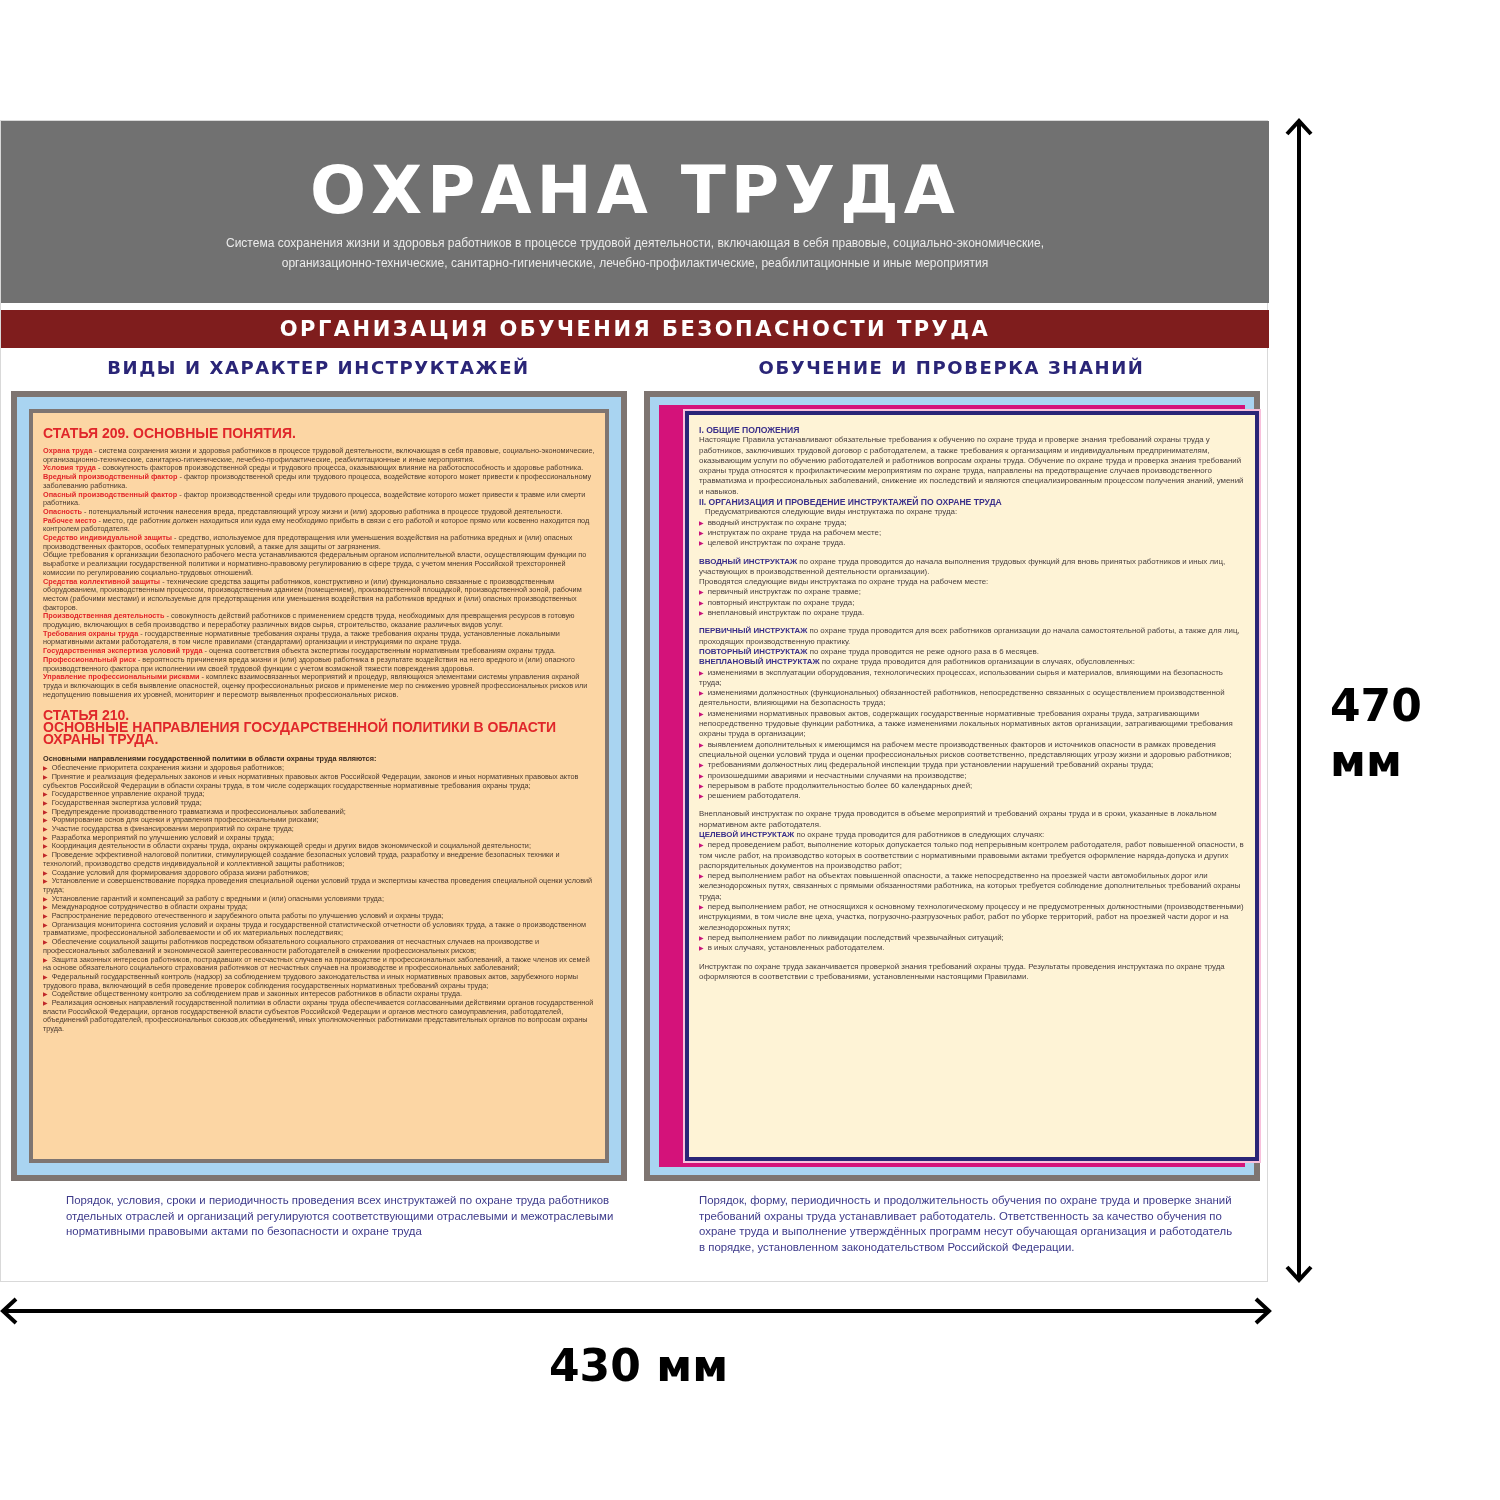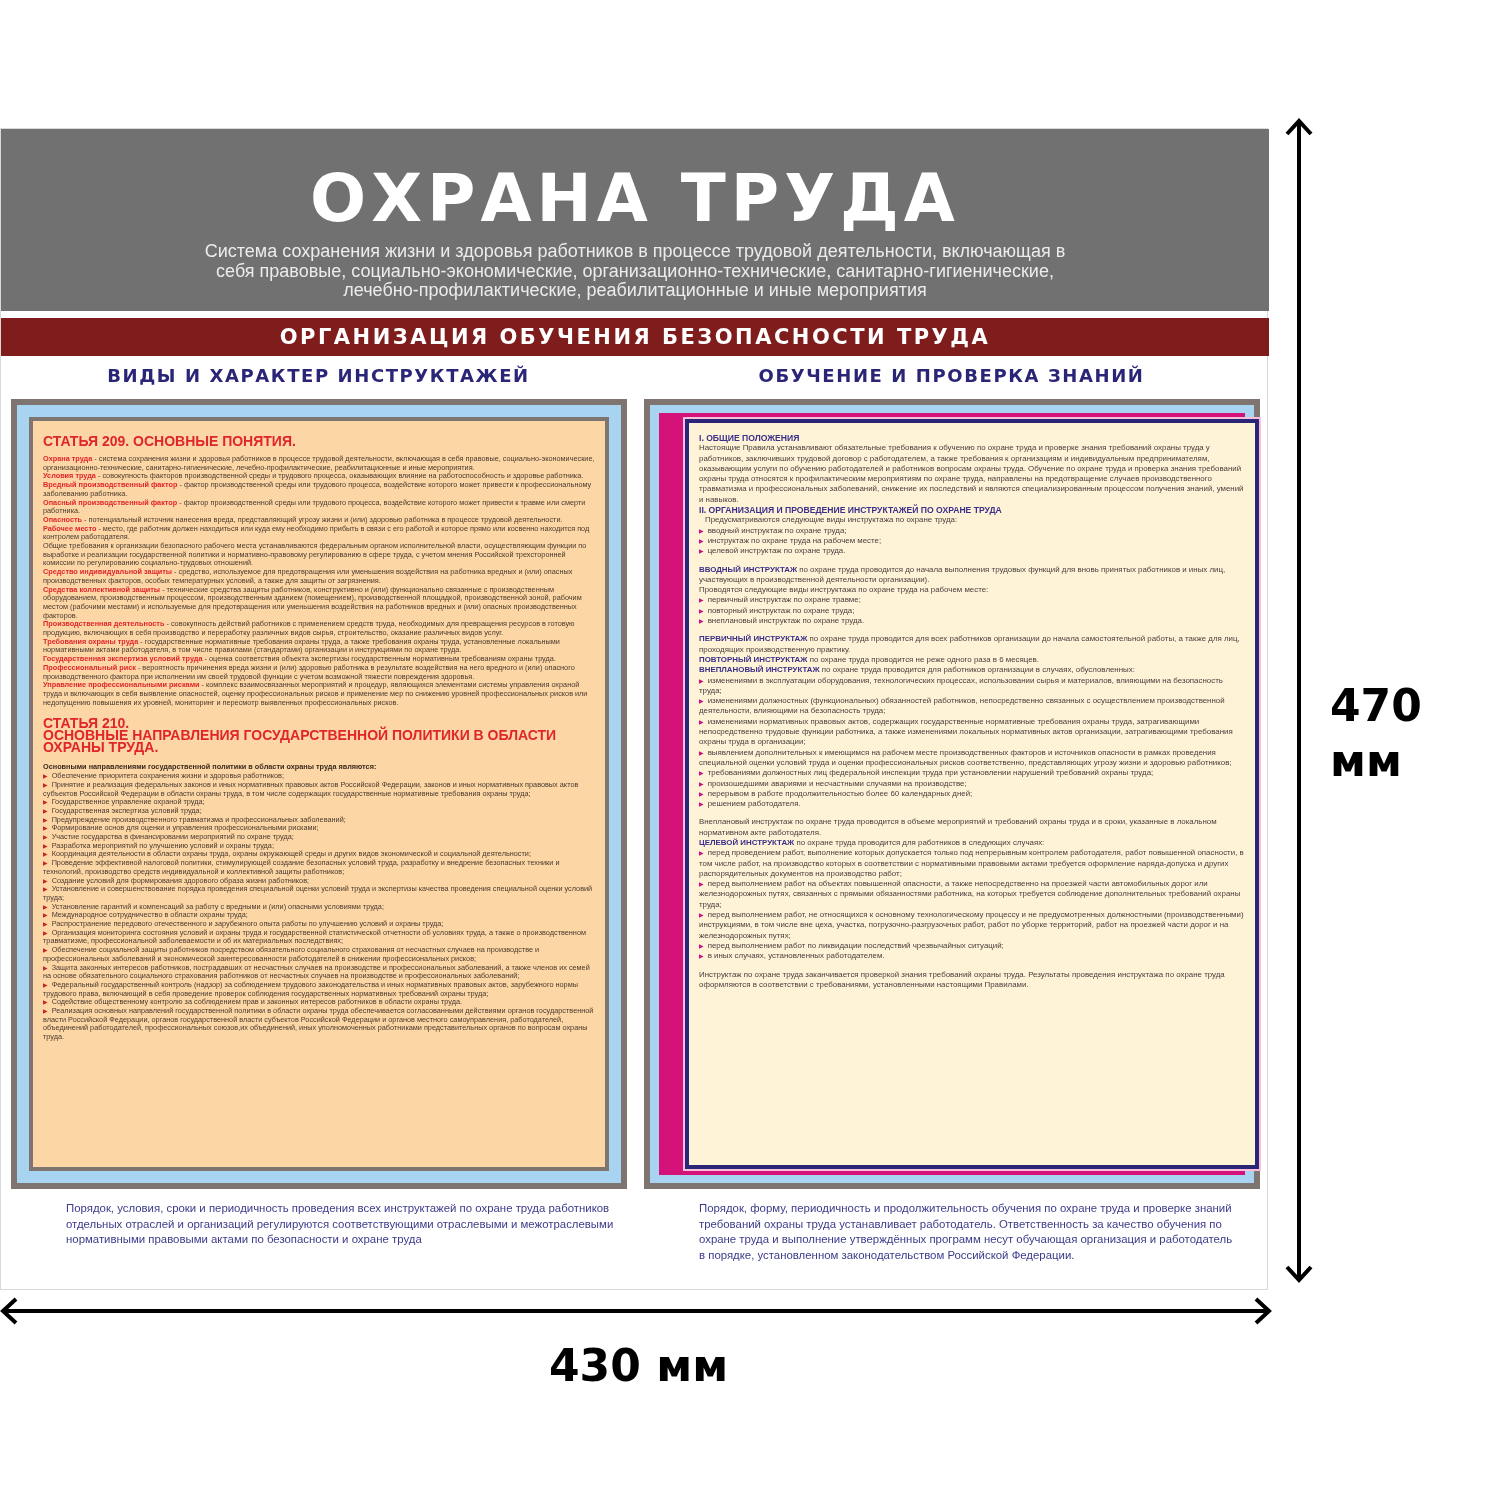--- a/index.html
+++ b/index.html
@@ -1,20 +1,20 @@
 <!DOCTYPE html>
 <html><head>
 <meta charset="utf-8">
 <style>
   html, body { margin:0; padding:0; background:#ffffff; }
   body { width:1500px; height:1500px; position:relative; overflow:hidden; font-family:"Liberation Sans", sans-serif; }
-  .poster { position:absolute; left:0; top:128px; width:1268px; height:1162px; background:#fff; border:1px solid #d9d9d9; box-sizing:border-box; }
+  .poster { position:absolute; left:0; top:120px; width:1268px; height:1162px; background:#fff; border:1px solid #d9d9d9; box-sizing:border-box; }
   .hdr { position:absolute; left:0; top:0; width:1268px; height:182px; background:#717171; box-sizing:border-box; }
   .hdr-title { position:absolute; left:0; right:0; top:30px; text-align:center; color:#fff; font-family:"DejaVu Sans", sans-serif; font-weight:bold; font-size:66px; letter-spacing:5px; line-height:80px; }
-  .hdr-sub { position:absolute; left:190px; right:190px; top:113px; text-align:center; color:#ececec; font-size:18px; line-height:19.5px; }
+  .hdr-sub { position:absolute; left:190px; right:190px; top:113px; text-align:center; color:#ececec; font-size:12px; line-height:19.5px; }
   .band { position:absolute; left:0; top:189px; width:1268px; height:38px; background:#7f1d1d; }
   .band-title { position:absolute; left:0; right:0; top:0; line-height:38px; text-align:center; color:#fff; font-family:"DejaVu Sans", sans-serif; font-weight:bold; font-size:21px; letter-spacing:2.5px; }
   .col-title { position:absolute; top:235px; line-height:24px; color:#2a2577; font-family:"DejaVu Sans", sans-serif; font-weight:bold; font-size:18px; letter-spacing:1.6px; text-align:center; }
   .col-title.left { left:10px; width:615px; }
   .col-title.right { left:643px; width:615px; }
 
   
   .lp-outer { position:absolute; left:10px; top:270px; width:616px; height:790px; background:#7e7571; padding:6px; box-sizing:border-box; }
   .lp-blue { width:100%; height:100%; background:#a9d4f1; padding:12px; box-sizing:border-box; }
   .lp-frame { width:100%; height:100%; background:#7e7571; padding:4px; box-sizing:border-box; }
@@ -69,22 +69,22 @@
       <div class="lp-frame">
         <div class="lp-inner">
           <div class="red-h">СТАТЬЯ 209. ОСНОВНЫЕ ПОНЯТИЯ.</div>
           <div id="defs">
               <p><span class="term">Охрана труда</span><span> - система сохранения жизни и здоровья работников в процессе трудовой деятельности, включающая в себя правовые, социально-экономические, организационно-технические, санитарно-гигиенические, лечебно-профилактические, реабилитационные и иные мероприятия.</span></p>
               <p><span class="term">Условия труда</span><span> - совокупность факторов производственной среды и трудового процесса, оказывающих влияние на работоспособность и здоровье работника.</span></p>
               <p><span class="term">Вредный производственный фактор</span><span> - фактор производственной среды или трудового процесса, воздействие которого может привести к профессиональному заболеванию работника.</span></p>
               <p><span class="term">Опасный производственный фактор</span><span> - фактор производственной среды или трудового процесса, воздействие которого может привести к травме или смерти работника.</span></p>
               <p><span class="term">Опасность</span><span> - потенциальный источник нанесения вреда, представляющий угрозу жизни и (или) здоровью работника в процессе трудовой деятельности.</span></p>
               <p><span class="term">Рабочее место</span><span> - место, где работник должен находиться или куда ему необходимо прибыть в связи с его работой и которое прямо или косвенно находится под контролем работодателя.</span></p>
+              <p><span class="term">Средство индивидуальной защиты</span><span> - средство, используемое для предотвращения или уменьшения воздействия на работника вредных и (или) опасных производственных факторов, особых температурных условий, а также для защиты от загрязнения.</span></p>
               <p><span>Общие требования к организации безопасного рабочего места устанавливаются федеральным органом исполнительной власти, осуществляющим функции по выработке и реализации государственной политики и нормативно-правовому регулированию в сфере труда, с учетом мнения Российской трехсторонней комиссии по регулированию социально-трудовых отношений.</span></p>
-              <p><span class="term">Средство индивидуальной защиты</span><span> - средство, используемое для предотвращения или уменьшения воздействия на работника вредных и (или) опасных производственных факторов, особых температурных условий, а также для защиты от загрязнения.</span></p>
               <p><span class="term">Средства коллективной защиты</span><span> - технические средства защиты работников, конструктивно и (или) функционально связанные с производственным оборудованием, производственным процессом, производственным зданием (помещением), производственной площадкой, производственной зоной, рабочим местом (рабочими местами) и используемые для предотвращения или уменьшения воздействия на работников вредных и (или) опасных производственных факторов.</span></p>
               <p><span class="term">Производственная деятельность</span><span> - совокупность действий работников с применением средств труда, необходимых для превращения ресурсов в готовую продукцию, включающих в себя производство и переработку различных видов сырья, строительство, оказание различных видов услуг.</span></p>
               <p><span class="term">Требования охраны труда</span><span> - государственные нормативные требования охраны труда, а также требования охраны труда, установленные локальными нормативными актами работодателя, в том числе правилами (стандартами) организации и инструкциями по охране труда.</span></p>
               <p><span class="term">Государственная экспертиза условий труда</span><span> - оценка соответствия объекта экспертизы государственным нормативным требованиям охраны труда.</span></p>
               <p><span class="term">Профессиональный риск</span><span> - вероятность причинения вреда жизни и (или) здоровью работника в результате воздействия на него вредного и (или) опасного производственного фактора при исполнении им своей трудовой функции с учетом возможной тяжести повреждения здоровья.</span></p>
               <p><span class="term">Управление профессиональными рисками</span><span> - комплекс взаимосвязанных мероприятий и процедур, являющихся элементами системы управления охраной труда и включающих в себя выявление опасностей, оценку профессиональных рисков и применение мер по снижению уровней профессиональных рисков или недопущению повышения их уровней, мониторинг и пересмотр выявленных профессиональных рисков.</span></p>
             </div>
           <div class="red-h" style="margin:10px 0 0 0;">СТАТЬЯ 210.</div>
           <div class="red-h" style="margin:0 0 10px 0;">ОСНОВНЫЕ НАПРАВЛЕНИЯ ГОСУДАРСТВЕННОЙ ПОЛИТИКИ В ОБЛАСТИ ОХРАНЫ ТРУДА.</div>
           <p class="lp-lead">Основными направлениями государственной политики в области охраны труда являются:</p>

